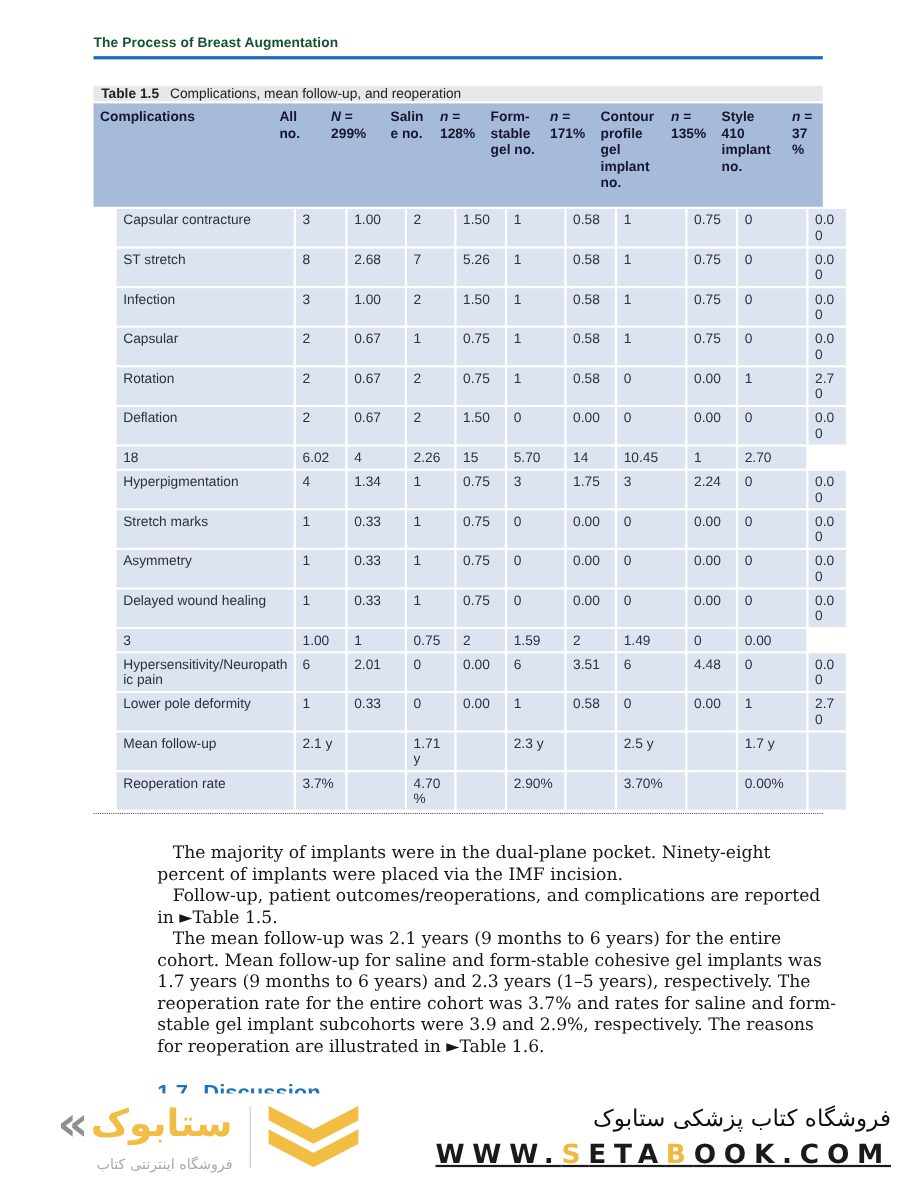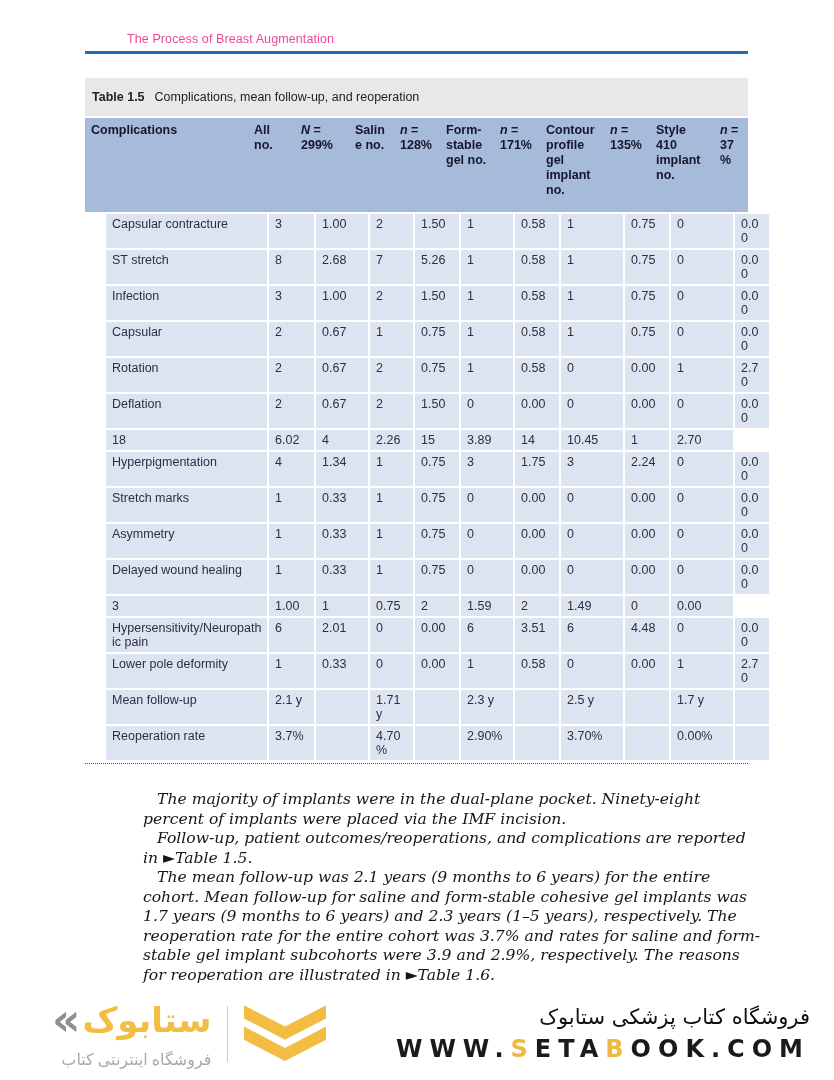--- a/index.html
+++ b/index.html
@@ -4,27 +4,27 @@
 <style>
   * { margin:0; padding:0; box-sizing:border-box; }
   html,body { background:#ffffff; }
   .page {
     position:relative; width:834px; height:1080px; margin:0 auto;
     background:#ffffff; overflow:hidden;
     font-family:"Liberation Sans", sans-serif; color:#1a1a1a;
   }
   
   .head-area { padding:32px 86px 0 85px; }
-  .running-head { font-size:12.5px; font-weight:normal; color:#ec4899; letter-spacing:.1px;margin-left:42px; }
+  .running-head { font-size:12.5px; font-weight:bold; color:#14532d; letter-spacing:.1px; }
   .head-rule { margin-top:5px; height:3px; background:#1e6fb8; }
 
   
   .table-wrap { margin:24px 86px 0 85px; border-bottom:1px dotted #555; padding-bottom:1px;}
   .tbl-caption {
-    background:#e8e8e8; height:38px; display:flex; align-items:center;
+    background:#e8e8e8; height:14px; display:flex; align-items:center;
     padding-left:7px; font-size:12.5px; color:#222; margin-bottom:2px;
   }
   .tbl-caption .cap-label { font-weight:bold; margin-right:10px; }
   .tgrid {
     display:grid;
     grid-template-columns:161px 45px 52px 43px 44px 52px 44px 62px 44px 62px 34px;
     column-gap:2px;
   }
   .thead { background:#a6bad9; padding:0; min-height:94px; }
   .thead .th {
@@ -40,46 +40,46 @@
     padding:3px 4px 3px 6px; min-height:20px; overflow-wrap:break-word;
   }
 
   
   .body-text {
     margin:26px 70px 0 143px; width:622px;
     font-family:"DejaVu Serif","Liberation Serif", serif;
     font-size:15.6px; line-height:19.5px; color:#161616;
     text-align:left;
   }
-  .body-text p.indent { text-indent:14px;font-style:italic; }
+  .body-text p.indent { text-indent:14px; }
   .section-heading {
     font-family:"Liberation Sans", sans-serif;
     color:#1d73b9; font-size:20px; font-weight:bold;
     margin:24px 0 14px 0;
   }
   .section-heading .sec-num { margin-right:14px; }
 
   
   .footer {
     position:absolute; left:0; right:0; bottom:0; height:86px;
     display:flex; align-items:center; justify-content:space-between;
     padding:0 24px 6px 52px; background:#ffffff;
     font-family:"DejaVu Sans", sans-serif;
   }
   .brand-left { display:flex; align-items:center; gap:16px; }
   .wordmark-block { display:flex; flex-direction:column; align-items:flex-end; }
   .wordmark-row { display:flex; align-items:center; }
   .mark-arrow { color:#8f8f8f; font-size:44px; font-weight:bold; line-height:40px; margin-right:2px; }
   .mark-word  { color:#f2bd42; font-size:34px; font-weight:bold; line-height:40px; }
-  .tagline { color:#a9a9a9; font-size:16px; margin-top:10px;font-family:Liberation Serif, serif; }
+  .tagline { color:#a9a9a9; font-size:13px; margin-top:10px; }
   .brand-divider { width:1px; height:56px; background:#c9c9c9; }
   .emblem { display:block; }
   .brand-right { text-align:right; }
   .store-title { font-size:21px; color:#101010; direction:rtl; }
-  .store-url { margin-top:6px; font-size:24px; font-weight:bold; letter-spacing:7px; white-space:nowrap; }
+  .store-url { margin-top:6px; font-size:24px; font-weight:bold; letter-spacing:7px; white-space:nowrap;text-decoration:underline; }
 </style>
 </head>
 <body>
 
 <div class="page">
 
   <div class="head-area">
     <div class="running-head">The Process of Breast Augmentation</div>
     <div class="head-rule"></div>
   </div>
@@ -180,21 +180,21 @@
           <div class="td">0.00</div>
           <div class="td">0</div>
           <div class="td">0.00</div>
         </div>
         <div class="tr tgrid">
           <div class="td">18</div>
           <div class="td">6.02</div>
           <div class="td">4</div>
           <div class="td">2.26</div>
           <div class="td">15</div>
-          <div class="td">3.89</div>
+          <div class="td">5.70</div>
           <div class="td">14</div>
           <div class="td">10.45</div>
           <div class="td">1</div>
           <div class="td">2.70</div>
         </div>
         <div class="tr tgrid">
           <div class="td">Hyperpigmentation</div>
           <div class="td">4</div>
           <div class="td">1.34</div>
           <div class="td">1</div>

